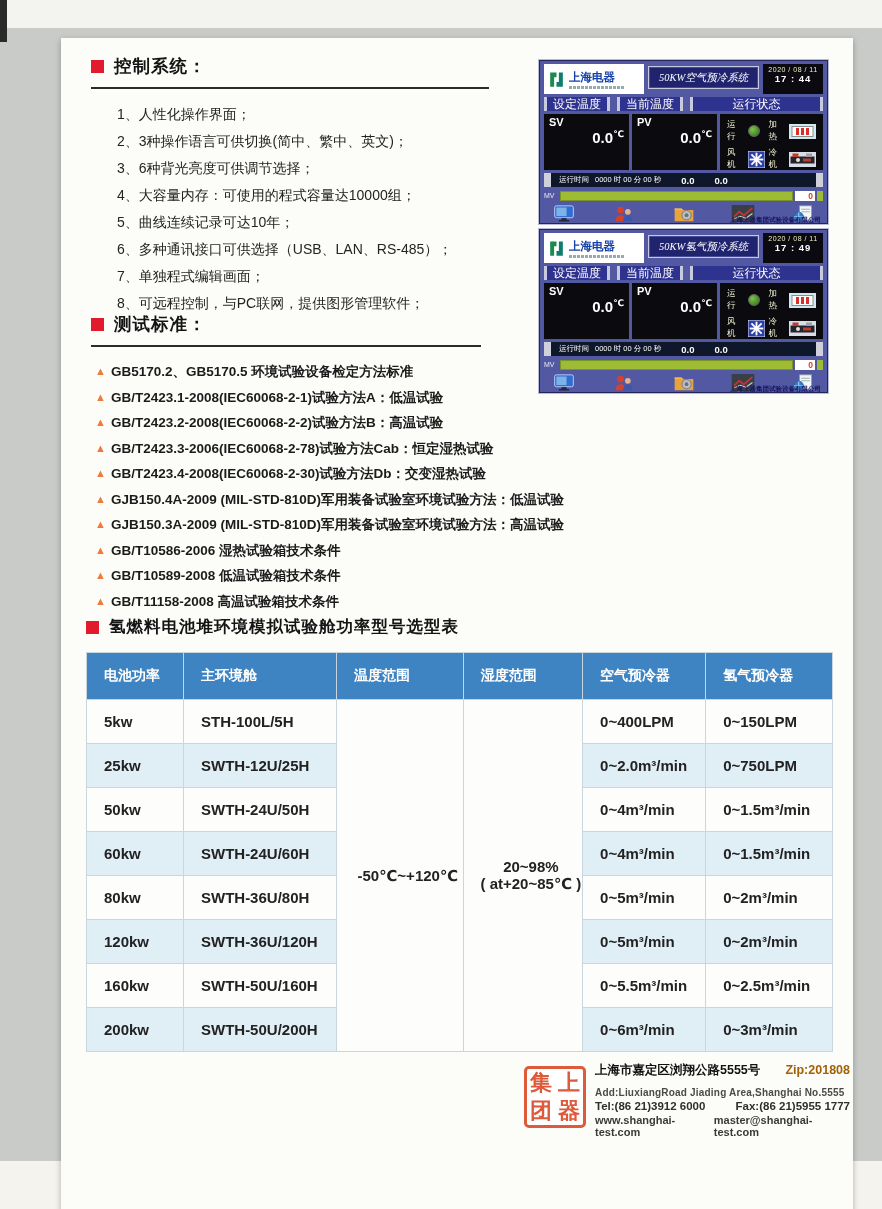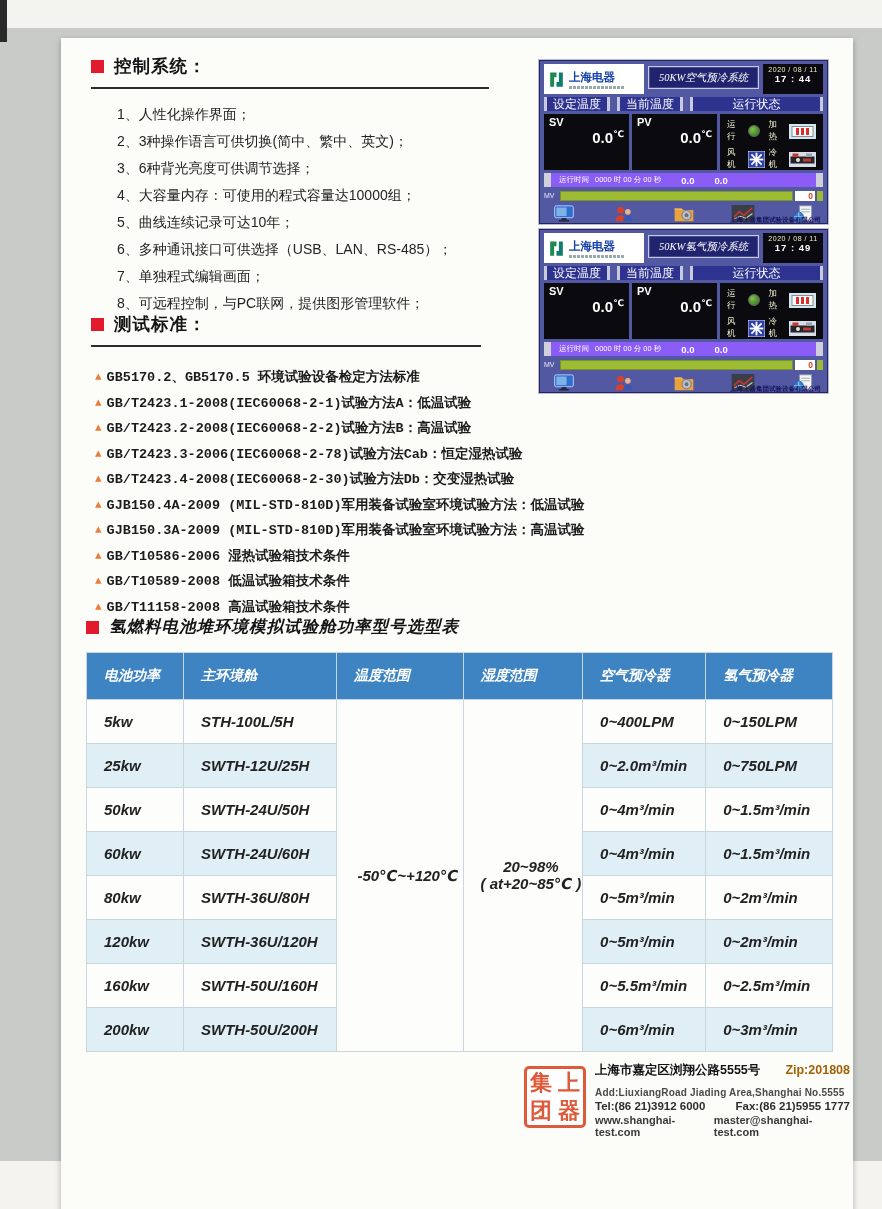--- a/index.html
+++ b/index.html
@@ -52,44 +52,44 @@
   .scr-panel { width:85px; background:#0b0b0f; color:#fff; padding:2px 5px; }
   .scr-panel .lab { font-size:11px; font-weight:bold; }
   .scr-panel .val { font-size:15px; font-weight:bold; text-align:right; margin-top:1px; white-space:nowrap; }
   .scr-panel .unit { font-size:9px; vertical-align:top; }
   .scr-status { flex:1; background:#0b0b0f; display:grid; grid-template-columns:auto auto auto auto;
                 align-items:center; justify-content:space-between; padding:5px 7px; color:#efedcb;
                 font-size:8.5px; row-gap:4px; column-gap:4px; }
   .led { width:12px; height:12px; border-radius:50%; border:1px solid #666;
          background:radial-gradient(circle at 35% 35%, #7ec24a, #2e6b1e); }
   .mini-ico { display:inline-block; }
-  .scr-time { margin-top:3px; height:14px; background:#8b5cf6; border-left:7px solid #cfd0da;
+  .scr-time { margin-top:3px; height:14px; background:#0f172a; border-left:7px solid #cfd0da;
               border-right:7px solid #cfd0da; display:flex; align-items:center; color:#fff;
               font-size:7.5px; padding:0 8px; gap:6px; white-space:nowrap; }
   .scr-time .aux { font-size:9.5px; font-weight:bold; margin-left:14px; }
   .scr-mv { margin-top:3px; height:11px; display:flex; align-items:center; gap:2px; }
   .mv-lab { font-size:7px; color:#e8e8f4; width:14px; }
   .mv-bar { flex:1; height:10px; background:#9dbb33; border:1px solid #7a9427; }
   .mv-box { width:20px; height:10px; background:#fff; color:#d84315; font-size:8.5px; font-weight:bold;
             text-align:right; padding-right:2px; line-height:10px; }
   .mv-tail { width:6px; height:10px; background:#9dbb33; }
   .scr-dock { display:flex; margin-top:4px; padding:0 8px; gap:0; justify-content:space-between;
               align-items:flex-start; height:18px; position:relative; }
   .scr-dock svg { width:24px; height:17px; }
   .scr-company { position:absolute; right:2px; bottom:-2px; font-size:6.5px; color:#15155e; font-weight:bold; }
 
   
   .sec-standards { position:absolute; left:30px; top:274px; width:745px; }
   .sec-standards .sec-head { width:390px; }
-  .std-list { list-style:none; margin:18px 0 0 4px;font-family:Liberation Mono, monospace; }
+  .std-list { list-style:none; margin:12px 0 0 4px; }
   .std-list li { font-size:13.5px; color:#1b1b1b; line-height:25.5px; font-weight:bold; white-space:nowrap; }
   .tri { color:#ef7b3a; font-size:11px; margin-right:5px; vertical-align:1px; }
 
   
-  .sec-table { position:absolute; left:25px; top:578px; width:747px;font-style:italic; }
+  .sec-table { position:absolute; left:25px; top:578px; width:747px; }
   .sec-table .sec-head { padding-bottom:0; }
   .sec-table .sec-head .t { font-size:16.5px; }
   table.sel { width:747px; border-collapse:collapse; table-layout:fixed; margin-top:14px; }
   table.sel th, table.sel td { border:1px solid #c9d6de; }
   table.sel th { background:#3e84c2; color:#ffffff; font-size:14px; font-weight:bold; text-align:left;
                  padding-left:17px; height:47px; }
   table.sel td { font-size:15px; color:#222; font-weight:600; height:44px; padding-left:17px;
                  background:#fdfdfb; white-space:nowrap; }
   table.sel tbody tr:nth-child(even) td { background:#e0eef6; }
   table.sel td.merged { background:#fdfdfb !important; text-align:center; padding-left:16px;

